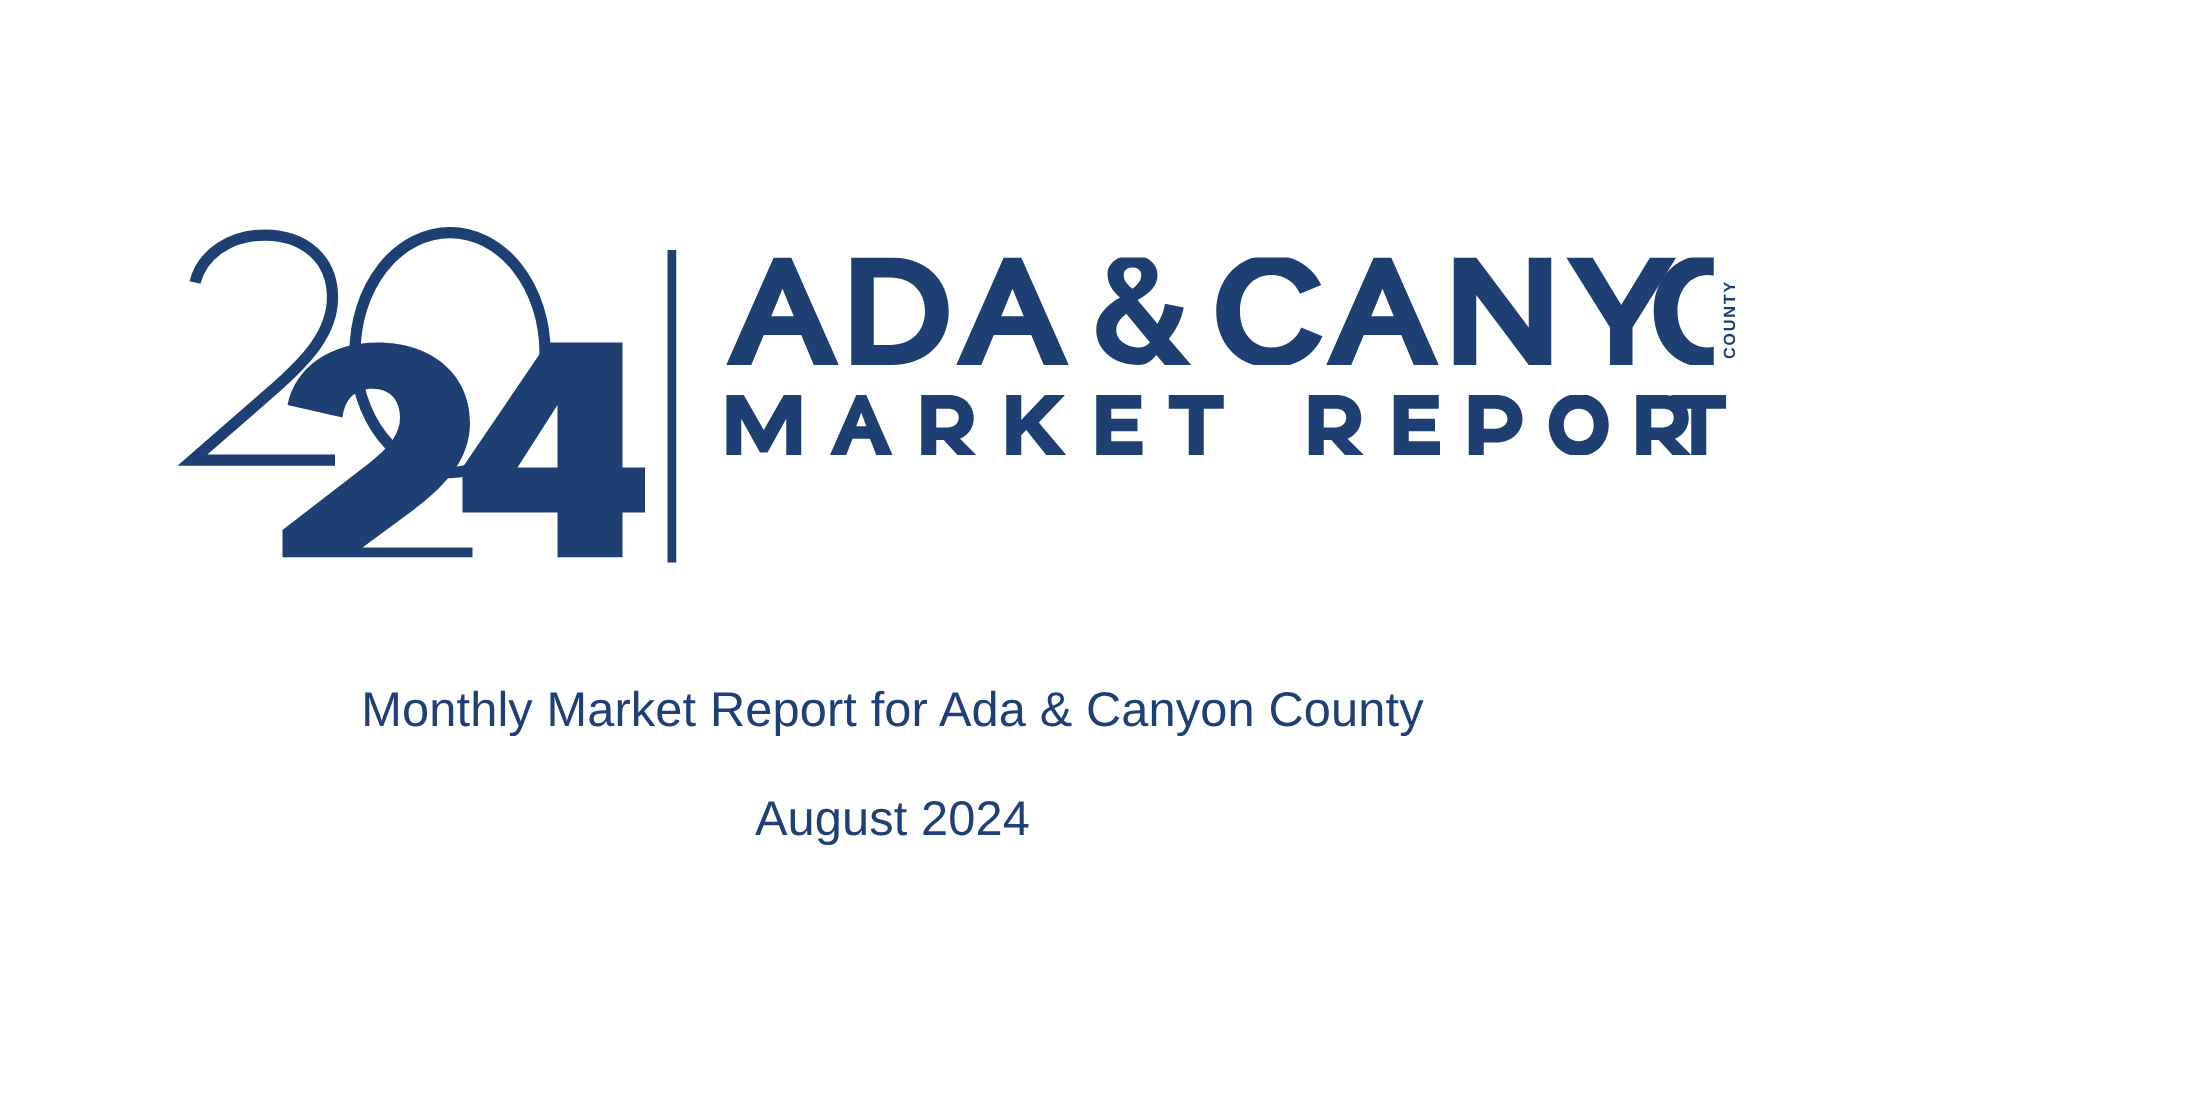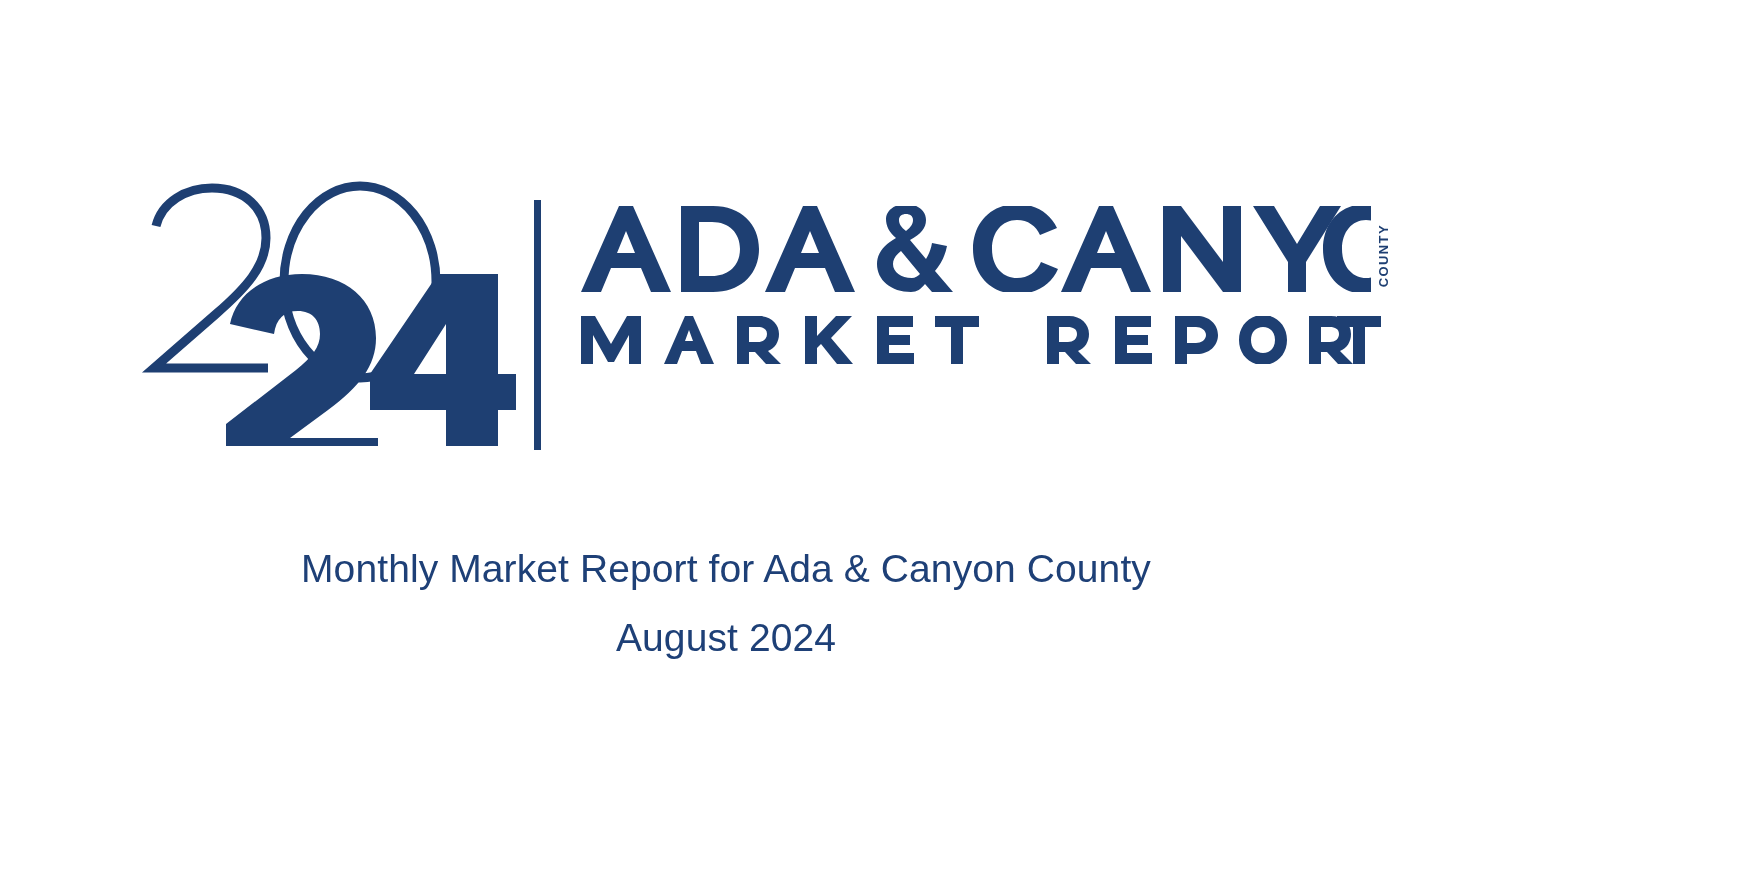--- a/index.html
+++ b/index.html
@@ -91,21 +91,21 @@
   .wordmark-sub {
     margin-top: 24px;
     display: block;
   }
 
   .wordmark-sub svg { display: block; }
 
   
   .subtitle-block {
     position: absolute;
-    left: 12px;
+    left: 0;
     top: 548px;
     width: 1428px;
     text-align: center;
   }
 
   .subtitle-line-1 {
     font-family: "Liberation Sans", sans-serif;
     font-size: 39px;
     font-weight: 400;
     color: #1e4077;
@@ -113,21 +113,21 @@
     line-height: 1.1;
   }
 
   .subtitle-line-2 {
     font-family: "Liberation Sans", sans-serif;
     font-size: 39px;
     font-weight: 400;
     color: #1e4077;
     letter-spacing: 0.1px;
     line-height: 1.1;
-    margin-top: 26px;
+    margin-top: 44px;
   }
 </style>
 </head>
 <body>
 
 <div class="slide">
 
   <div class="logo-block">
 
     <div class="logo-year" aria-label="2024">

